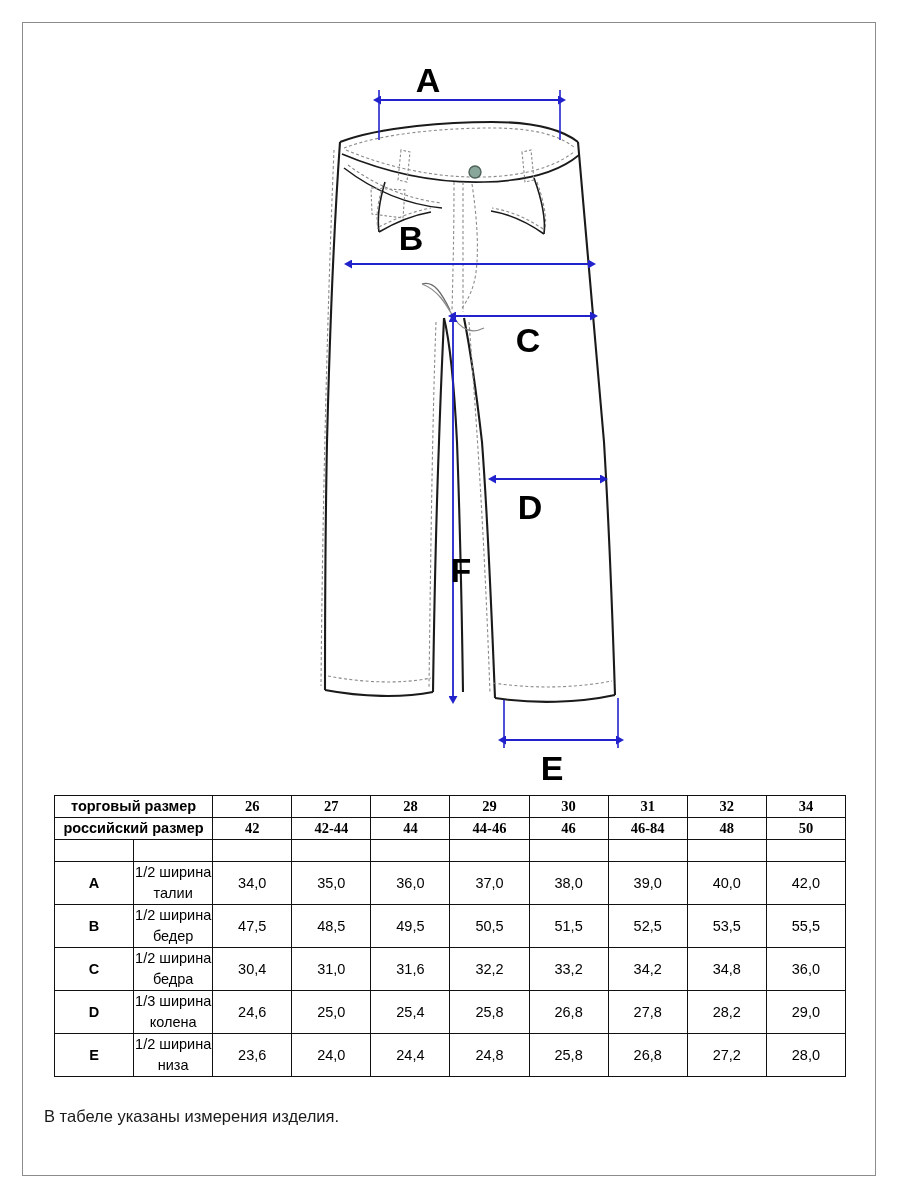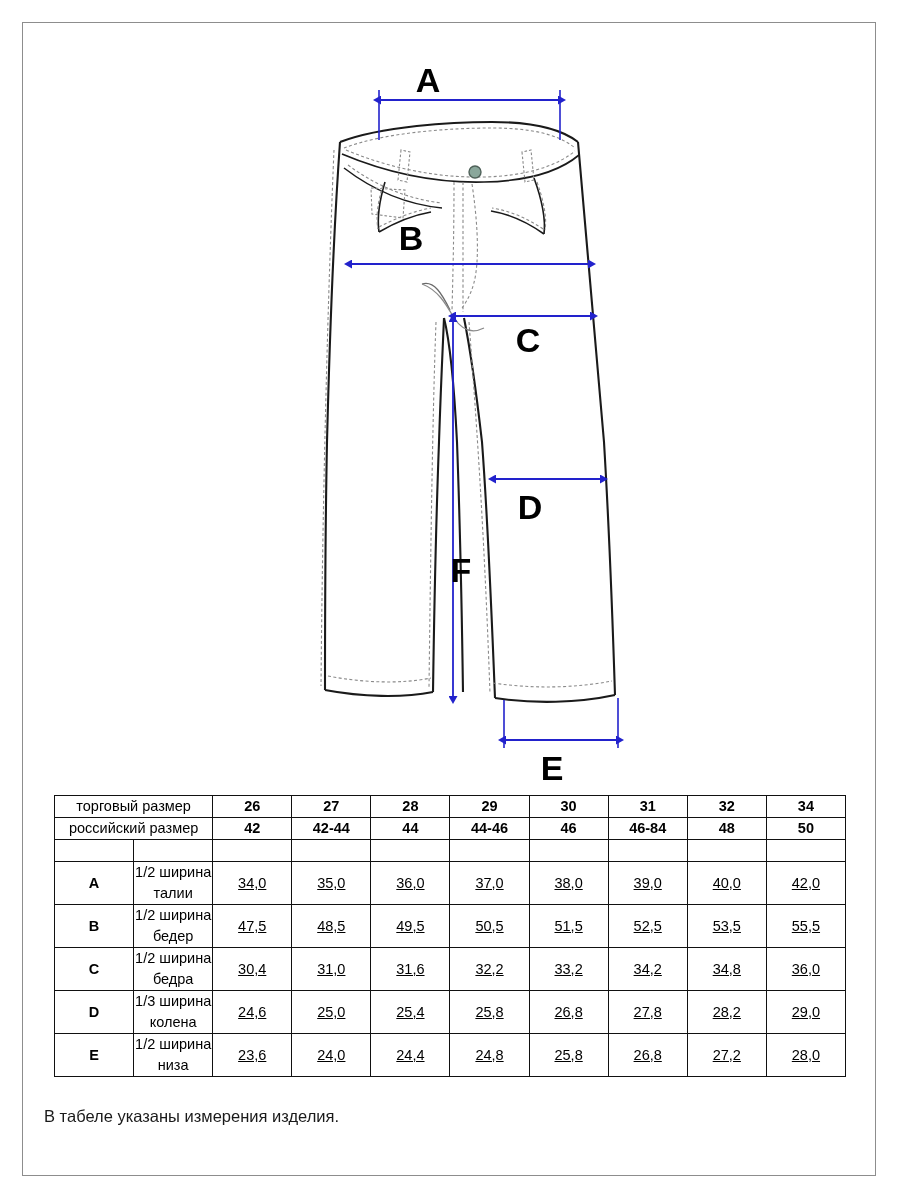--- a/index.html
+++ b/index.html
@@ -69,28 +69,29 @@
   td.title-cell {
     background: #d9d9d9;
     font-weight: bold;
     font-size: 16.5px;
     height: 32px;
     line-height: 32px;
     letter-spacing: 0.2px;
   }
   td.hdr-label {
     background: #d9d9d9;
-    font-weight: normal;
+    font-weight: bold;
     font-size: 15px;
     text-align: center;
   }
   td.hdr-val {
     background: #d9d9d9;
     font-weight: bold;
     font-size: 15px;
+    font-family: Liberation Serif, serif;
   }
   td.spacer-cell {
     background: #ffffff;
     height: 18px;
     line-height: 18px;
     border-left: none;
     border-right: none;
   }
   td.spacer-cell.edge-l { border-left: 1.6px solid #111111; }
   td.spacer-cell.edge-r { border-right: 1.6px solid #111111; }
@@ -100,21 +101,20 @@
     font-size: 15px;
     width: 48px;
   }
   td.desc-cell {
     font-weight: normal;
     font-size: 14.5px;
     text-align: center;
   }
   td.num-cell {
     font-size: 15px;
-    text-decoration: underline;
   }
   #footer-notes {
     position: absolute;
     left: 44px;
     top: 1103px;
     width: 790px;
   }
   .note-line {
     font-size: 16.5px;
     color: #1a1a1a;

